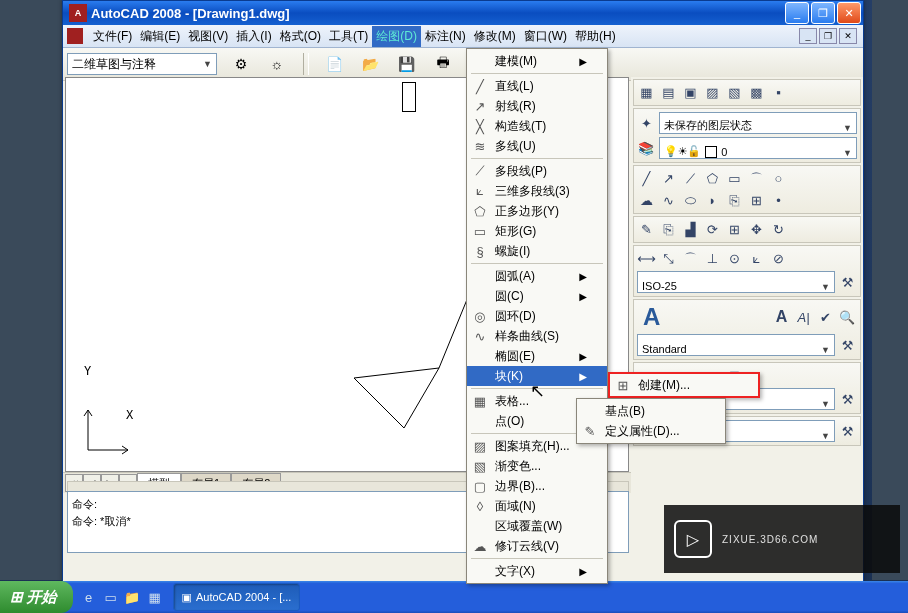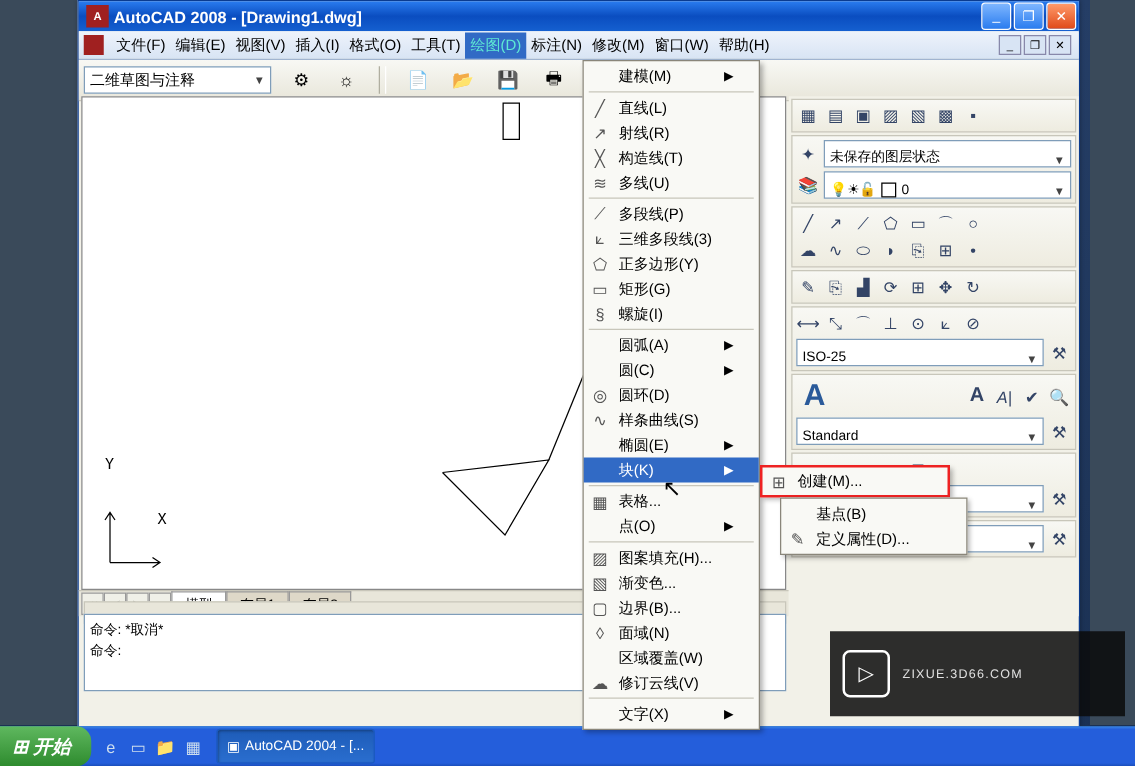--- a/index.html
+++ b/index.html
@@ -274,22 +274,22 @@
                 <span class="dd">▼</span>
               </div>
             <span class="p-icon">⚒</span>
           </div>
         </div>
       </div>
     </div>
 
     <div class="sb-scroll"></div>
     <div class="cmdline">
+      <div>命令:</div>
       <div>命令: *取消*</div>
-      <div>命令:</div>
     </div>
   </div>
 
   <div class="dropdown" style="left:466px;top:48px;width:140px">
     <div class="dd-item">
         <span class="ico"></span>
         <span>建模(M)</span>
         <span class="arrow">▶</span>
       </div>
     <div class="dd-sep"></div>
@@ -401,21 +401,21 @@
         <span class="arrow">▶</span>
       </div>
   </div>
 
   <div class="dropdown dd-red" style="left:608px;top:372px;width:148px;height:22px;padding:0">
     <div class="dd-item" style="height:22px">
         <span class="ico">⊞</span>
         <span>创建(M)...</span>
       </div>
   </div>
-  <div class="dropdown" style="left:624px;top:398px;width:148px">
+  <div class="dropdown" style="left:576px;top:398px;width:148px">
     <div class="dd-item">
         <span class="ico"></span>
         <span>基点(B)</span>
       </div>
     <div class="dd-item">
         <span class="ico">✎</span>
         <span>定义属性(D)...</span>
       </div>
   </div>
 

